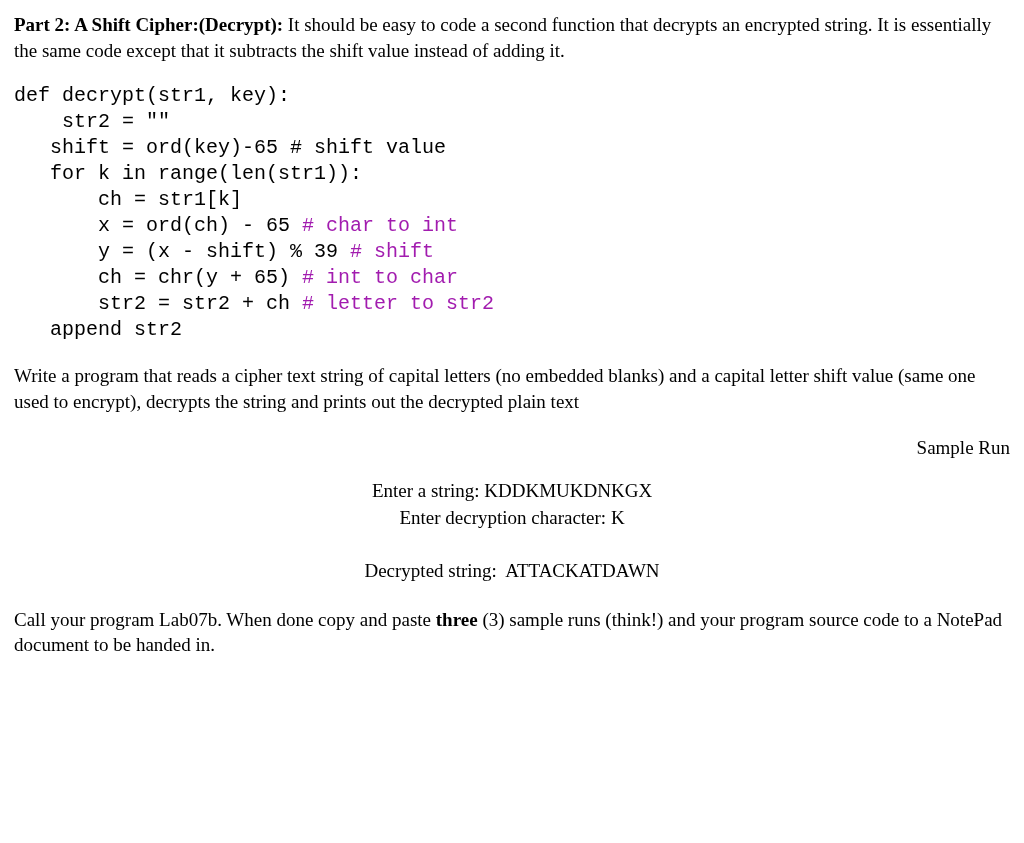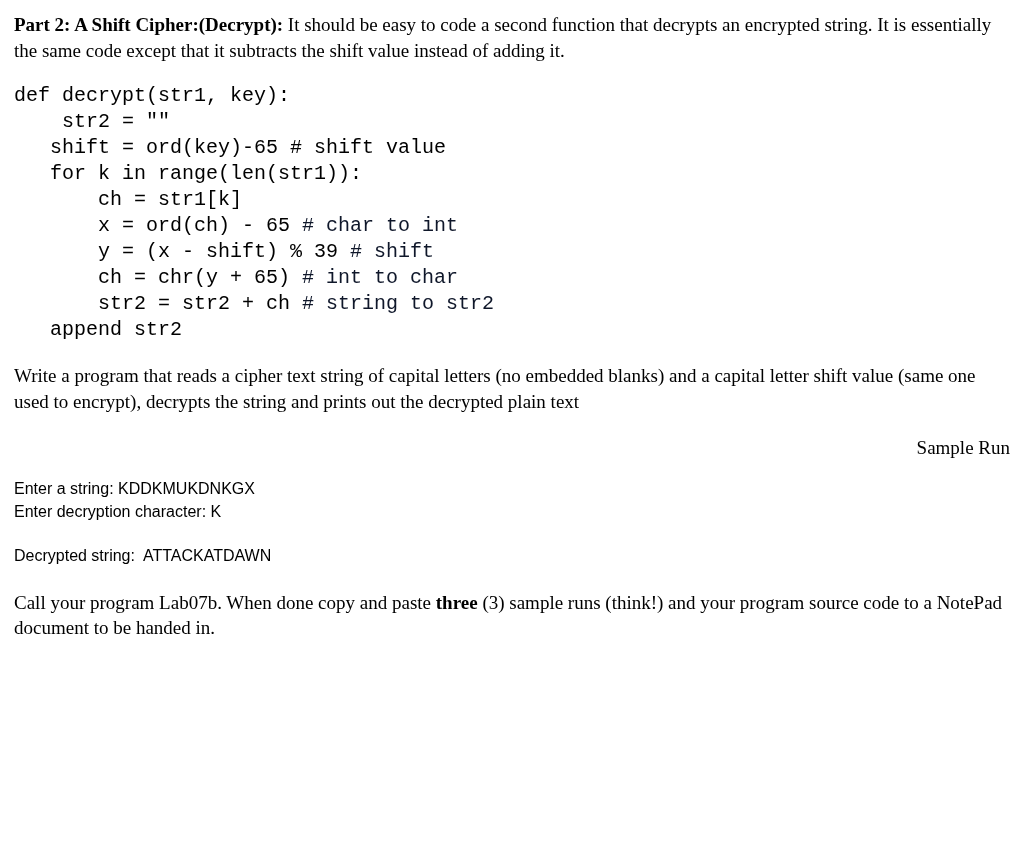--- a/index.html
+++ b/index.html
@@ -15,44 +15,45 @@
   }
   .bold { font-weight: bold; text-align: right; }
   .para { margin: 0 0 20px 0; }
   .code {
     font-family: "Courier New", Courier, monospace;
     font-size: 20px;
     white-space: pre;
     line-height: 1.3;
     margin: 0 0 20px 0;
   }
-  .red { color: #0f172a; }
+  .red { color: #a21caf; }
   .sample-label { margin: 0 0 18px 0; text-align: right; }
   .run {
-    font-family: Liberation Sans, sans-serif;
-    font-size: 16px;
+    font-family: Liberation Serif, serif;
+    font-size: 19px;
     white-space: pre;
     line-height: 1.4;
     margin: 0 0 22px 0;
+    text-align: center;
   }
 </style>
 </head>
 <body>
 
 <p class="para"><span class="bold">Part 2: A Shift Cipher:(Decrypt):</span><span> It should be easy to code a second function that decrypts an encrypted string. It is essentially the same code except that it subtracts the shift value instead of adding it.</span></p>
 
 <div class="code"><span>def decrypt(str1, key):</span>
 <span>    str2 = ""</span>
 <span>   shift = ord(key)-65 # shift value</span>
 <span>   for k in range(len(str1)):</span>
 <span>       ch = str1[k]</span>
 <span>       x = ord(ch) - 65 </span><span class="red"># char to int</span>
 <span>       y = (x - shift) % 39 </span><span class="red"># shift</span>
 <span>       ch = chr(y + 65) </span><span class="red"># int to char</span>
-<span>       str2 = str2 + ch </span><span class="red"># string to str2</span>
+<span>       str2 = str2 + ch </span><span class="red"># letter to str2</span>
 <span>   append str2</span></div>
 
 <p class="para">Write a program that reads a cipher text string of capital letters (no embedded blanks) and a capital letter shift value (same one used to encrypt), decrypts the string and prints out the decrypted plain text</p>
 
 <p class="sample-label">Sample Run</p>
 
 <div class="run"><span>Enter a string: KDDKMUKDNKGX</span>
 <span>Enter decryption character: K</span>
 
 <span>Decrypted string:  ATTACKATDAWN</span></div>

